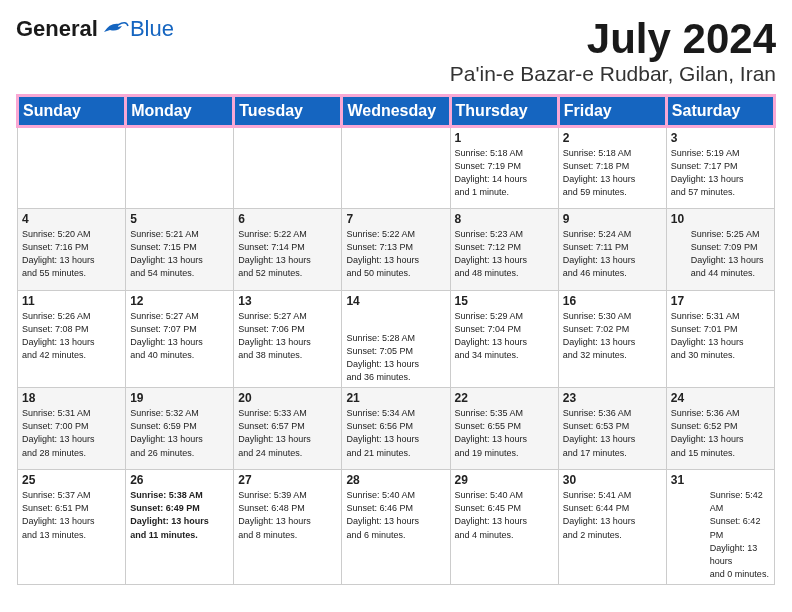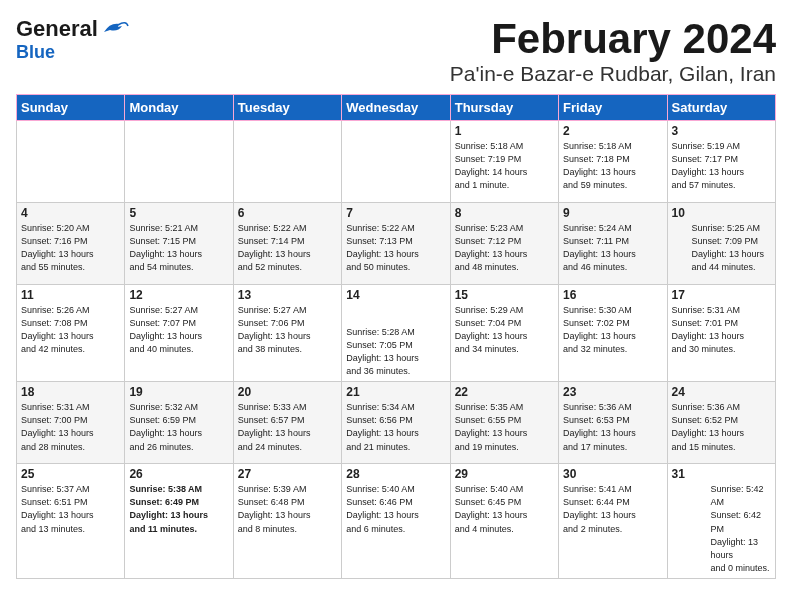--- a/index.html
+++ b/index.html
@@ -11,49 +11,49 @@
       padding: 16px;
     }
     .header {
       display: flex;
       justify-content: space-between;
       align-items: flex-start;
       margin-bottom: 8px;
     }
     .logo {
       display: flex;
-      flex-direction: column;
+      flex-direction: row;
       align-items: flex-start;
     }
     .logo-line1 { display: flex; align-items: center; gap: 2px; }
-    .logo-line2 { color: #1565c0; font-size: 18px; font-weight: bold; text-align: center; }
+    .logo-line2 { color: #1565c0; font-size: 22px; font-weight: normal; text-align: center; }
     .title-block { text-align: right; }
     .month-title {
       font-size: 42px;
       font-weight: bold;
       color: #1a1a1a;
       line-height: 1.1;
     }
     .subtitle {
       font-size: 21px;
       color: #333;
     }
     .calendar {
       width: 100%;
       border-collapse: collapse;
       margin-top: 6px;
     }
     .calendar th {
       background: #1565c0;
       color: #fff;
-      font-size: 13px;
+      font-size: 16px;
       font-weight: bold;
       padding: 5px 4px;
       text-align: left;
-      border: 1px solid #f9a8d4;
+      border: 3px solid #f9a8d4;
     }
     .calendar td {
       vertical-align: top;
       border: 1px solid #ccc;
       padding: 3px 4px;
       font-size: 9.5px;
       color: #222;
       width: calc(100% / 7);
       height: 82px;
       background: #fff;
@@ -82,21 +82,21 @@
     <div class="logo-line1">
       <span style="font-size:22px;font-weight:bold;color:#1a1a1a;">General</span>
       <svg width="30" height="22" viewBox="0 0 30 22">
         <path d="M4,14 Q10,4 20,6 Q15,10 22,8 Q18,14 10,12 Z" fill="#1565c0"></path>
         <path d="M18,7 Q26,2 28,8" fill="none" stroke="#1565c0" stroke-width="1.5"></path>
       </svg>
     </div>
     <div class="logo-line2">Blue</div>
   </div>
   <div class="title-block">
-    <div class="month-title">February 2024</div>
+    <div class="month-title">July 2024</div>
     <div class="subtitle">Pa'in-e Bazar-e Rudbar, Gilan, Iran</div>
   </div>
 </div>
 
 <table class="calendar">
   <thead>
     <tr>
     <th>Sunday</th>
         <th>Monday</th>
         <th>Tuesday</th>

